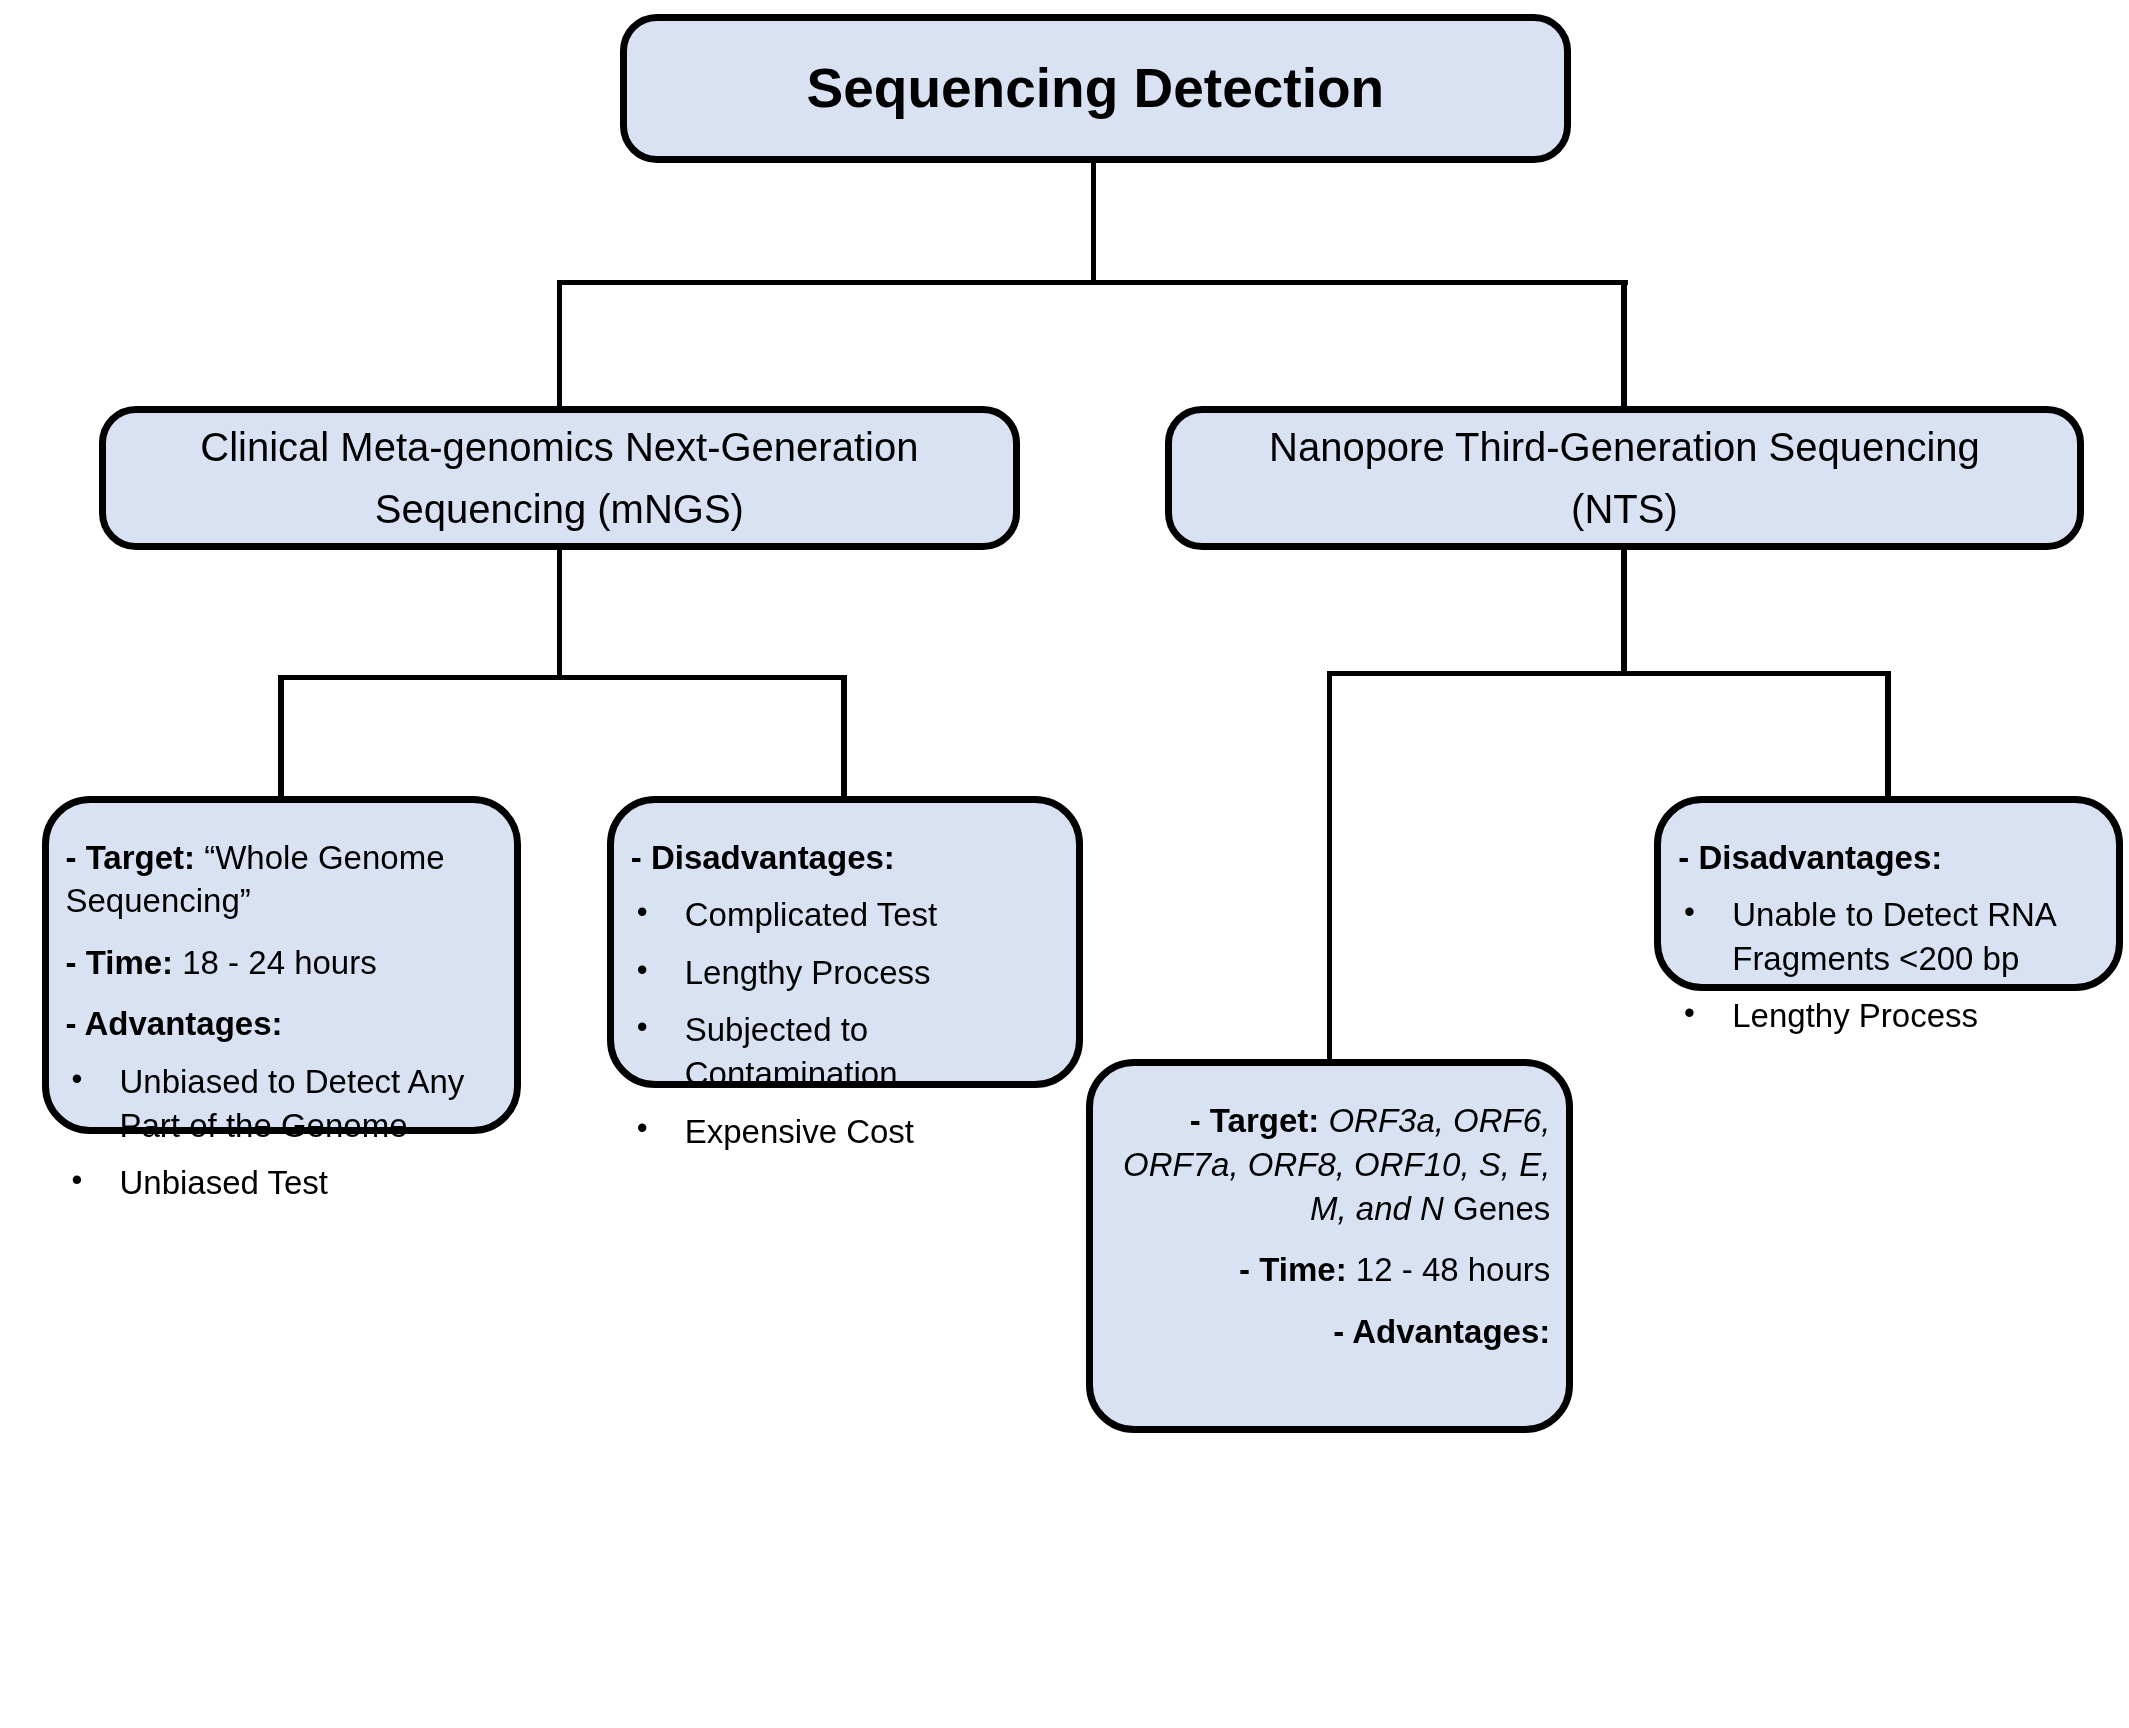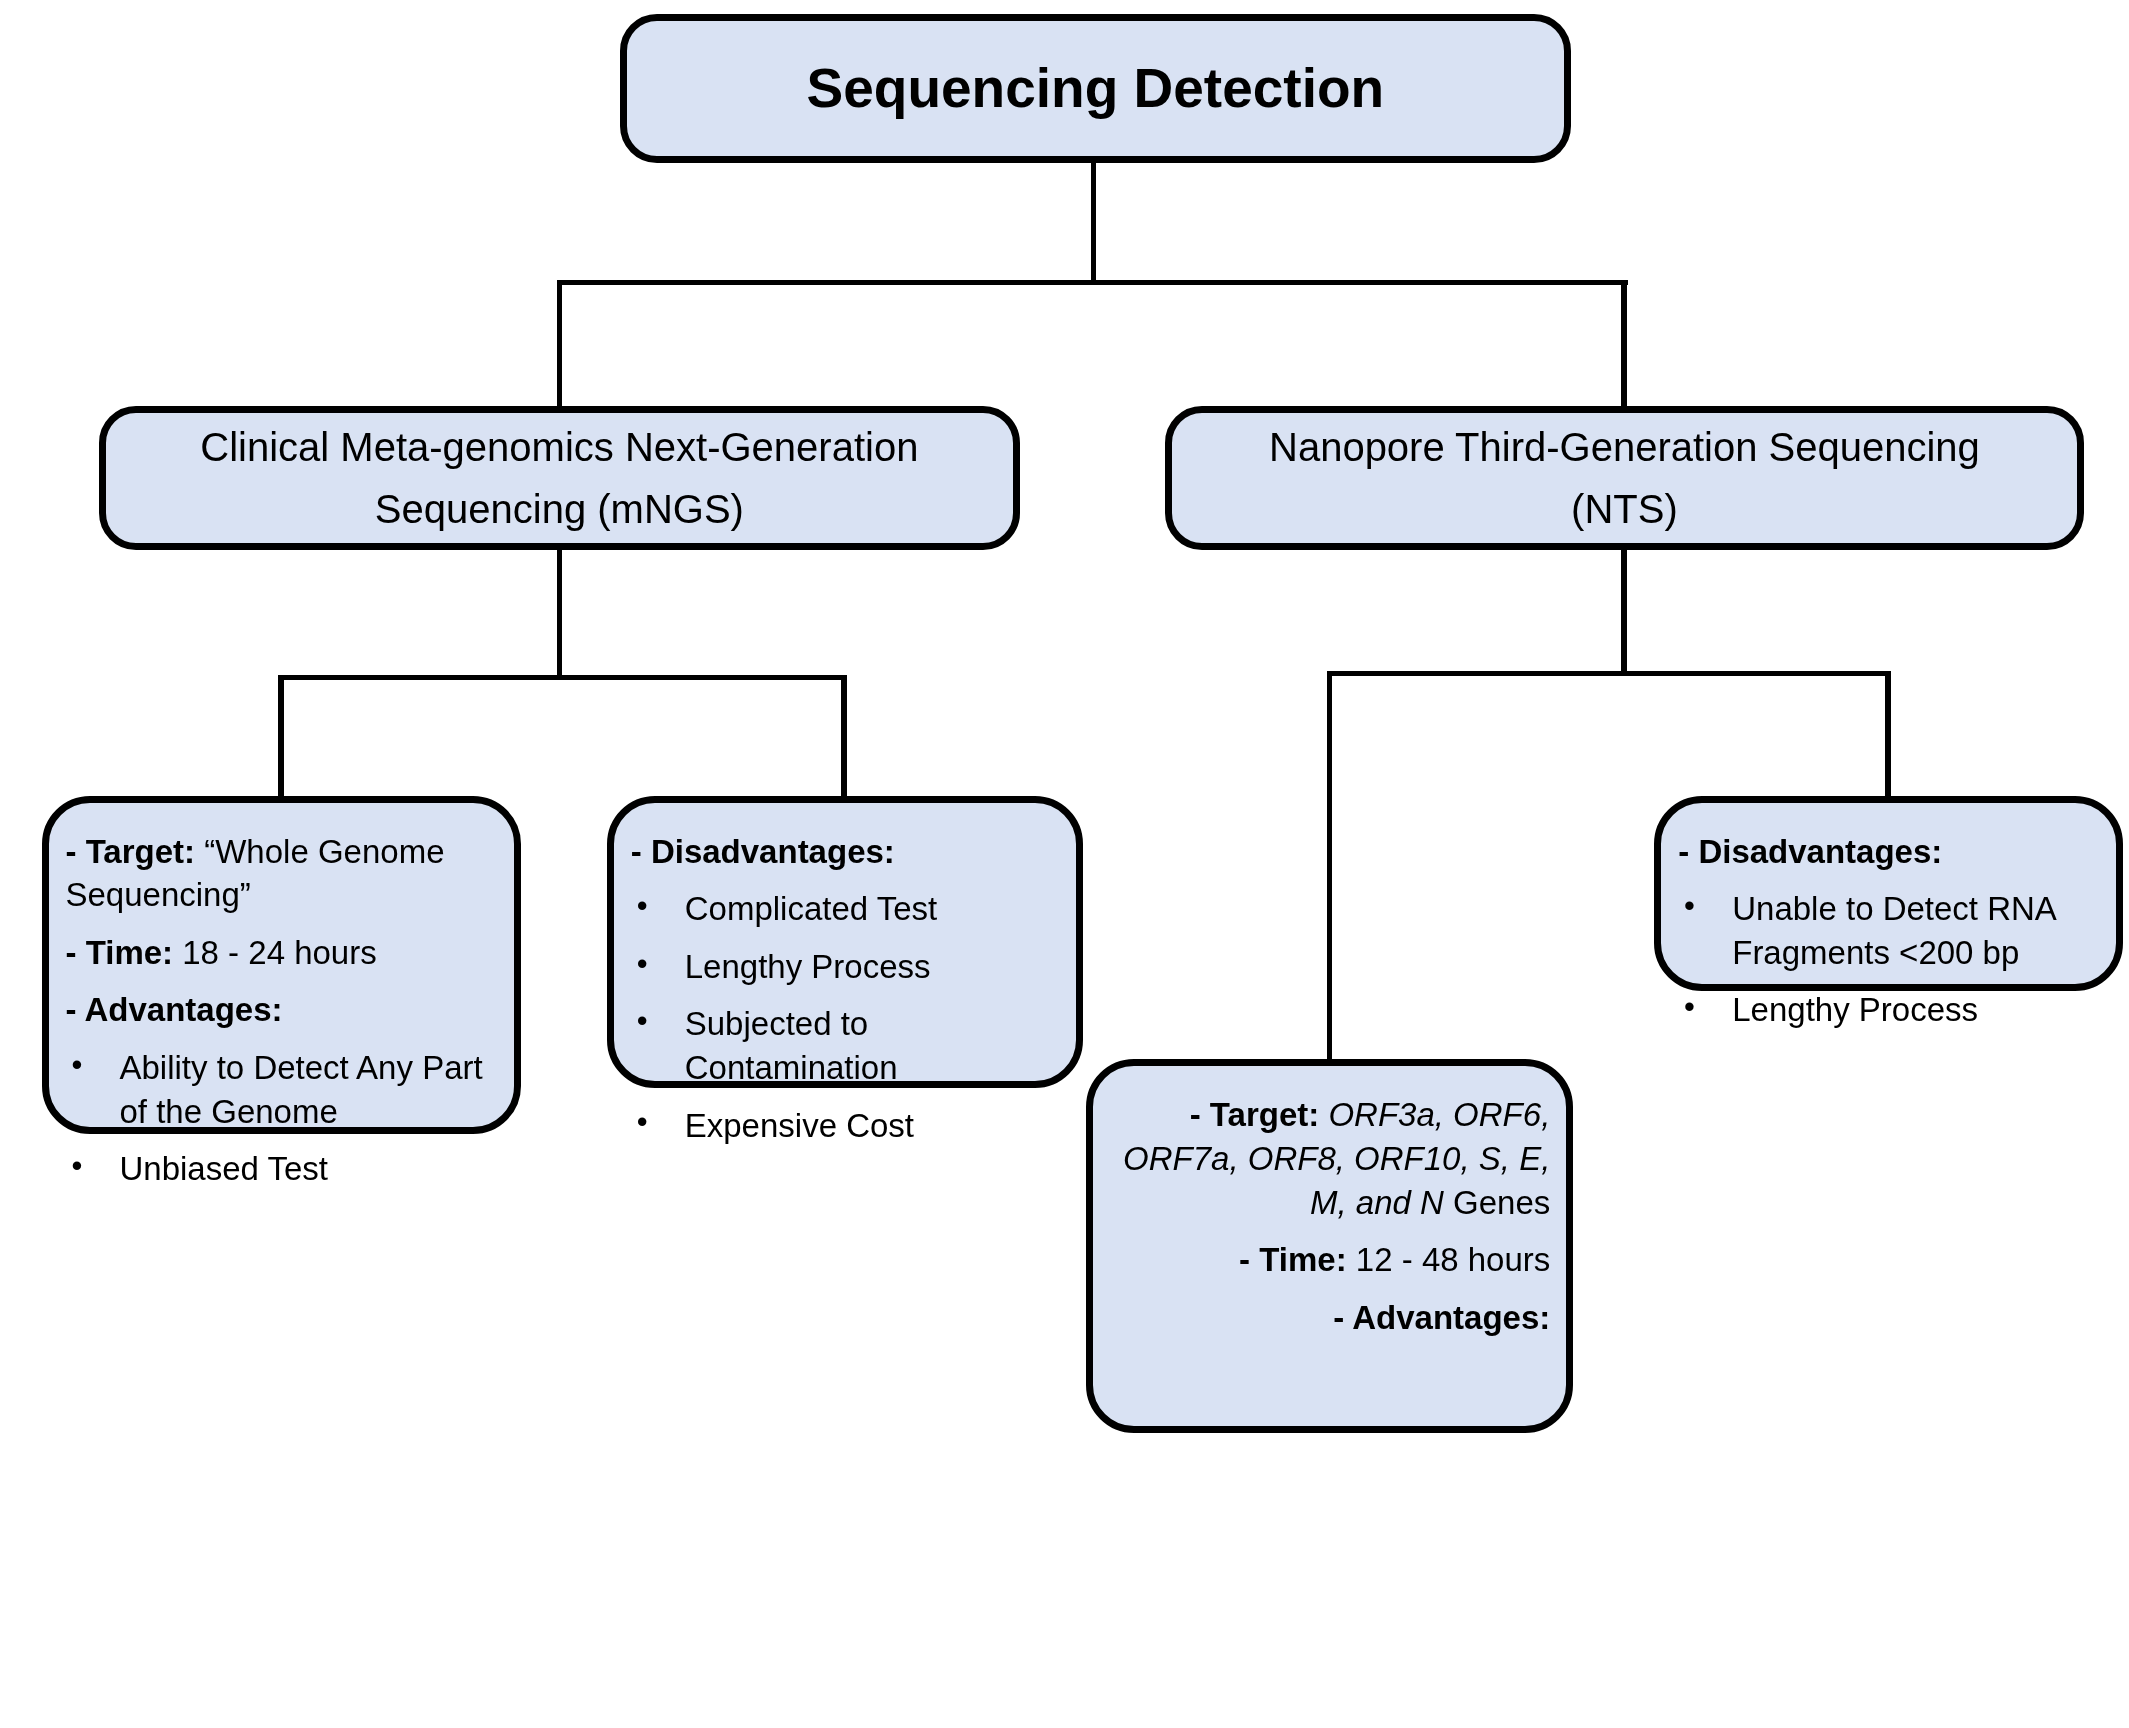--- a/index.html
+++ b/index.html
@@ -21,21 +21,21 @@
   .leaf { border-radius: 48px; padding: 15px 16px 10.7px 17px; text-align: left; }
   .title-box { left: 29.1%; top: 0.95%; width: 44.7%; height: 10.4%; }
   .title-box .ln { font-size: 55px; font-weight: bold; line-height: 1.5; }
   .branch-box .ln { font-size: 40px; font-weight: normal; line-height: 1.55; }
   .mngs-box { left: 4.65%; top: 28.3%; width: 43.25%; height: 9.97%; }
   .nts-box  { left: 54.7%; top: 28.3%; width: 43.2%;  height: 9.97%; }
   .mngs-details { left: 1.95%; top: 55.42%; width: 22.5%;  height: 23.53%; }
   .mngs-disadv  { left: 28.5%; top: 55.42%; width: 22.35%; height: 20.34%; }
   .nts-details  { left: 51.0%; top: 73.78%; width: 22.9%;  height: 26.0%; text-align: right; }
   .nts-disadv   { left: 77.7%; top: 55.42%; width: 22.0%;  height: 13.56%; }
-  .leaf p { margin: 12px 0 14px 0; font-size: 33px; line-height: 1.32; }
+  .leaf p { margin: 18px 0 14px 0; font-size: 33px; line-height: 1.32; }
   .leaf ul { margin: 0; padding: 0; list-style: none; }
   .leaf li { position: relative; margin: 0 0 14px 0; padding-left: 54px; font-size: 33px; line-height: 1.32; }
   .leaf li::before { content: "\2022"; position: absolute; left: 5.9px; top: -1.1px; font-size: 31px; }
   .b { font-weight: bold; }
   .i { font-style: italic; }
   .line { position: absolute; background: var(--stroke, #000000); }
   .v { width: 5.4px; margin-left: -2.7px; }
   .h { height: 5.4px; margin-left: -2.7px; }
   .v-trunk      { left: 51.35%; top: 11.3%; height: 8.3%; }
   .h-top        { left: 26.27%; top: 19.5%; width: calc(50.05% + 5.4px); }
@@ -80,21 +80,21 @@
   <div class="node hub branch-box nts-box">
     <div class="ln">Nanopore Third-Generation Sequencing</div>
     <div class="ln">(NTS)</div>
   </div>
 
   <div class="node leaf mngs-details">
     <p><span class="b">- Target:</span> <span>“Whole Genome Sequencing”</span></p>
     <p><span class="b">- Time:</span> <span>18 - 24 hours</span></p>
     <p><span class="b">- Advantages:</span></p>
     <ul>
-      <li><span>Ability to Detect Any Part of the Genome</span></li>
+      <li><span>Unbiased to Detect Any Part of the Genome</span></li>
       <li><span>Unbiased Test</span></li>
     </ul>
   </div>
 
   <div class="node leaf mngs-disadv">
     <p><span class="b">- Disadvantages:</span></p>
     <ul>
       <li><span>Complicated Test</span></li>
       <li><span>Lengthy Process</span></li>
       <li><span>Subjected to Contamination</span></li>

